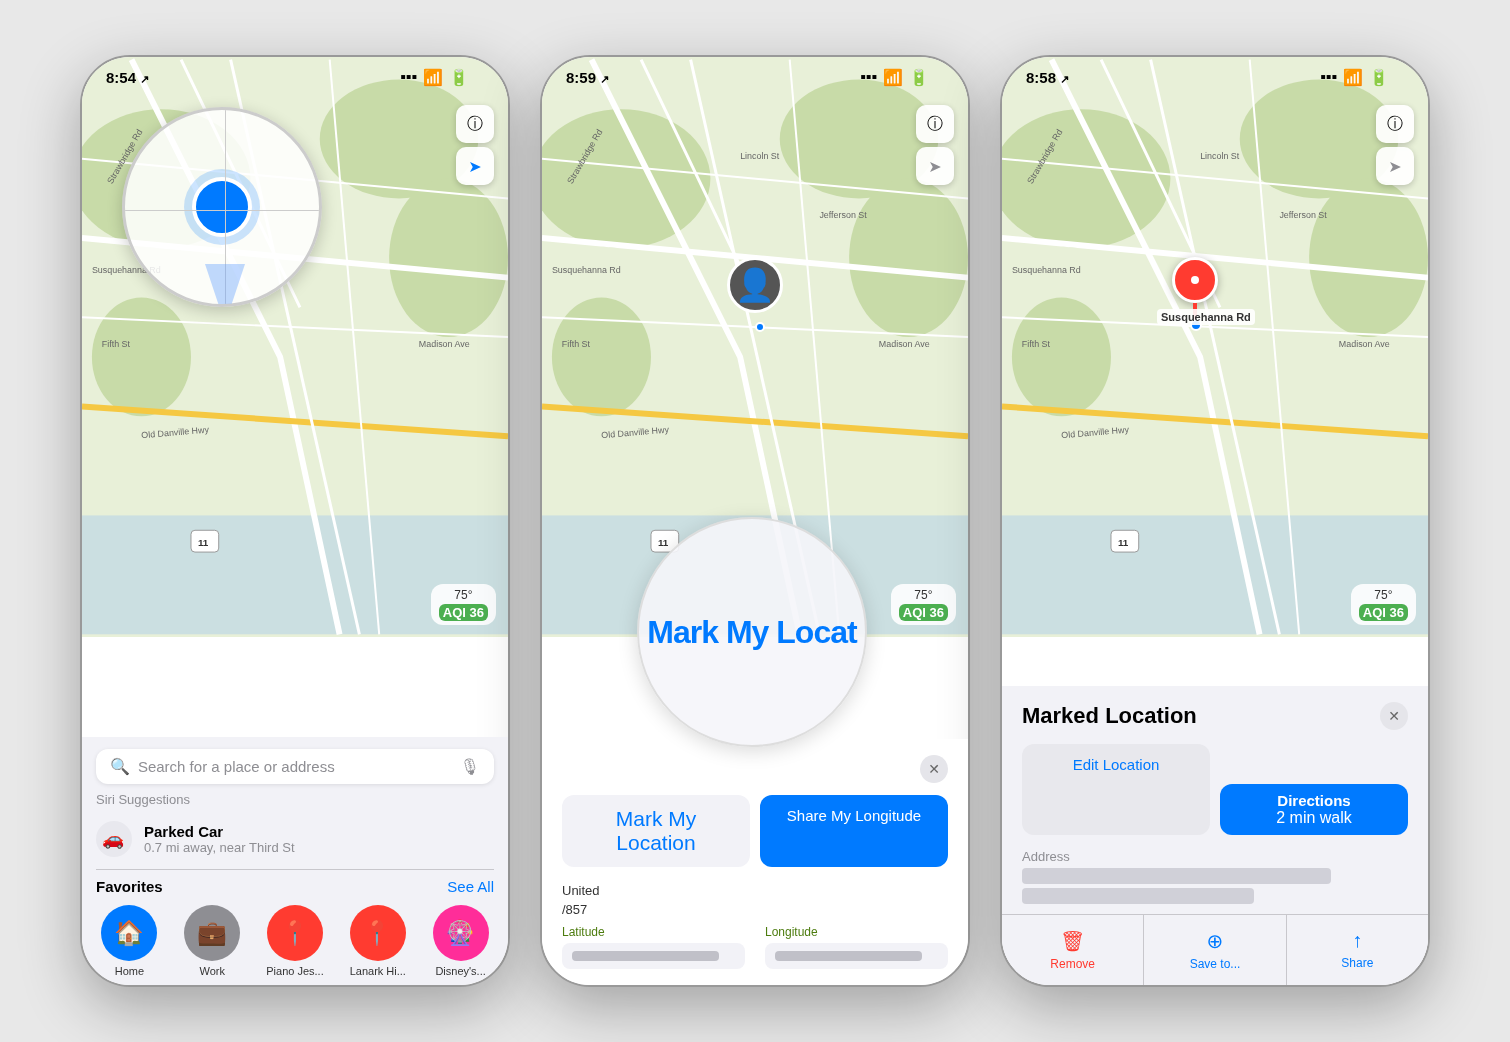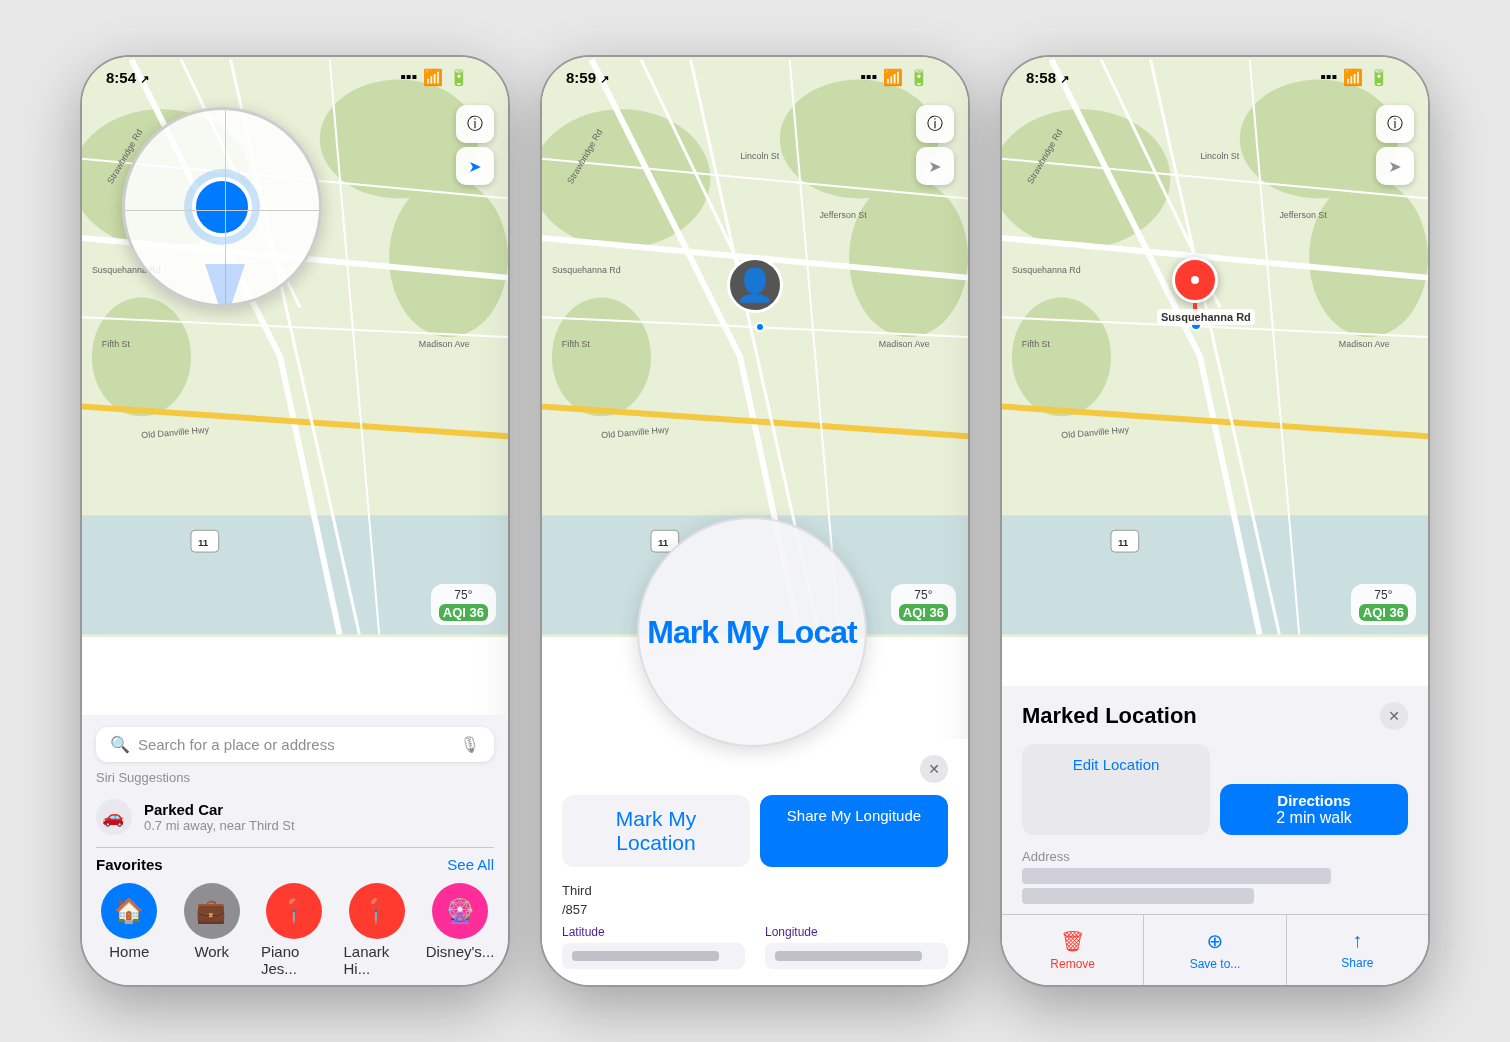--- a/index.html
+++ b/index.html
@@ -186,21 +186,21 @@
       align-items: center;
       gap: 4px;
       width: 68px;
     }
     .fav-icon-circle {
       width: 56px; height: 56px;
       border-radius: 50%;
       display: flex; align-items: center; justify-content: center;
       font-size: 24px;
     }
-    .fav-label { font-size: 15px; color: #333; }
+    .fav-label { font-size: 11px; color: #333; }
     .magnifier {
       width: 200px;
       height: 200px;
       border-radius: 50%;
       background: rgba(255,255,255,0.85);
       border: 3px solid #ccc;
       display: flex;
       align-items: center;
       justify-content: center;
       position: absolute;
@@ -310,21 +310,21 @@
       font-weight: 500;
       cursor: pointer;
     }
 
     .coord-row {
       display: flex;
       gap: 20px;
       margin-top: 8px;
     }
     .coord-field { flex: 1; }
-    .coord-label { font-size: 12px; color: #4c1d95; margin-bottom: 4px; }
+    .coord-label { font-size: 12px; color: #4d7c0f; margin-bottom: 4px; }
     .coord-value {
       background: #f2f2f7;
       border-radius: 8px;
       padding: 8px 10px;
       font-size: 13px;
       color: #8e8e93;
     }
 
     .address-line {
       font-size: 13px;
@@ -684,21 +684,21 @@
   <div class="bottom-panel" style="bottom:0;">
     <div class="mark-panel">
       <div class="mark-panel-header">
         <span style="font-size:13px;color:#8e8e93;"></span>
         <div class="close-btn">✕</div>
       </div>
       <div class="mark-actions">
         <div class="mark-btn-outline">Mark My Location</div>
         <div class="mark-btn-blue">Share My Longitude</div>
       </div>
-      <div class="address-line">Third</div>
+      <div class="address-line">United</div>
       <div class="address-line">/857</div>
       <div class="coord-row">
         <div class="coord-field">
           <div class="coord-label">Latitude</div>
           <div class="coord-value">
             <div style="background:#c0c0c8;height:10px;border-radius:4px;width:90%;"></div>
           </div>
         </div>
         <div class="coord-field">
           <div class="coord-label">Longitude</div>

